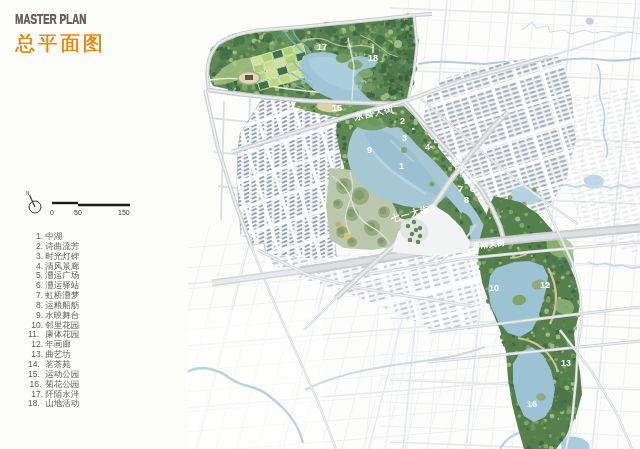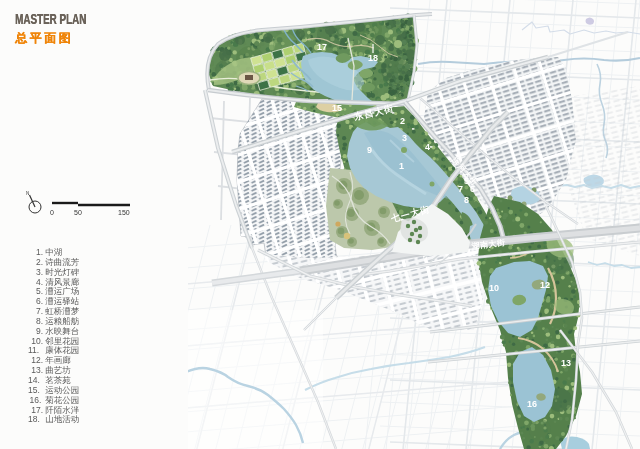--- a/index.html
+++ b/index.html
@@ -2221,37 +2221,37 @@
 <text x="527" y="407" font-size="9" fill="#ffffff" font-weight="bold">16</text>
 <text x="317" y="50" font-size="9" fill="#ffffff" font-weight="bold">17</text>
 <text x="368" y="61" font-size="9" fill="#ffffff" font-weight="bold">18</text>
 
 <line x1="373" y1="44" x2="373" y2="53" stroke="#ffffff" stroke-width="1.2"></line>
 </g>
 </svg>
 
 <div style="position:absolute;left:15px;top:11px;font-size:13.5px;font-weight:bold;color:#6a6259;letter-spacing:0;transform:scale(0.73,1.05);transform-origin:left top;text-shadow:0.5px 0 0 #6a6259;">MASTER PLAN</div>
 
-<div style="position:absolute;left:15px;top:30px;font-size:12px;font-weight:bold;color:#ef8408;letter-spacing:2.5px;text-shadow:0.4px 0 0 #ef8408;">总平面图</div>
+<div style="position:absolute;left:15px;top:30px;font-size:20px;font-weight:normal;color:#ef8408;letter-spacing:2.5px;text-shadow:0.4px 0 0 #ef8408;">总平面图</div>
 
 <svg style="position:absolute;left:18px;top:185px;" width="36" height="36">
 <circle cx="17" cy="22" r="6" fill="none" stroke="#333" stroke-width="1"></circle>
 <line x1="17" y1="22" x2="11.5" y2="10" stroke="#333" stroke-width="1.2"></line>
 <text x="8" y="10" font-size="4.5" fill="#333" font-family="Liberation Sans">N</text>
 </svg>
 
 <svg style="position:absolute;left:48px;top:196px;" width="92" height="22">
 <line x1="4" y1="7" x2="30" y2="7" stroke="#1a1a1a" stroke-width="2.4"></line>
 <line x1="30" y1="9" x2="82" y2="9" stroke="#1a1a1a" stroke-width="2.4"></line>
 <text x="2" y="18.5" font-size="7" fill="#333" font-family="Liberation Sans">0</text>
 <text x="26" y="18.5" font-size="7" fill="#333" font-family="Liberation Sans">50</text>
 <text x="70" y="18.5" font-size="7" fill="#333" font-family="Liberation Sans">150</text>
 </svg>
 
-<div style="position:absolute;left:28px;top:232px;font-size:8.5px;color:#5a5a5a;margin-top:16px;">
+<div style="position:absolute;left:28px;top:232px;font-size:8.5px;color:#5a5a5a;">
     <div style="height:9.85px;line-height:9.85px;white-space:nowrap;"><span style="display:inline-block;width:15px;text-align:right;">1.</span>&nbsp;中湖</div>
     <div style="height:9.85px;line-height:9.85px;white-space:nowrap;"><span style="display:inline-block;width:15px;text-align:right;">2.</span>&nbsp;诗曲流芳</div>
     <div style="height:9.85px;line-height:9.85px;white-space:nowrap;"><span style="display:inline-block;width:15px;text-align:right;">3.</span>&nbsp;时光灯碑</div>
     <div style="height:9.85px;line-height:9.85px;white-space:nowrap;"><span style="display:inline-block;width:15px;text-align:right;">4.</span>&nbsp;清风景廊</div>
     <div style="height:9.85px;line-height:9.85px;white-space:nowrap;"><span style="display:inline-block;width:15px;text-align:right;">5.</span>&nbsp;漕运广场</div>
     <div style="height:9.85px;line-height:9.85px;white-space:nowrap;"><span style="display:inline-block;width:15px;text-align:right;">6.</span>&nbsp;漕运驿站</div>
     <div style="height:9.85px;line-height:9.85px;white-space:nowrap;"><span style="display:inline-block;width:15px;text-align:right;">7.</span>&nbsp;虹桥漕梦</div>
     <div style="height:9.85px;line-height:9.85px;white-space:nowrap;"><span style="display:inline-block;width:15px;text-align:right;">8.</span>&nbsp;运粮船舫</div>
     <div style="height:9.85px;line-height:9.85px;white-space:nowrap;"><span style="display:inline-block;width:15px;text-align:right;">9.</span>&nbsp;水映舞台</div>
     <div style="height:9.85px;line-height:9.85px;white-space:nowrap;"><span style="display:inline-block;width:15px;text-align:right;">10.</span>&nbsp;邻里花园</div>

